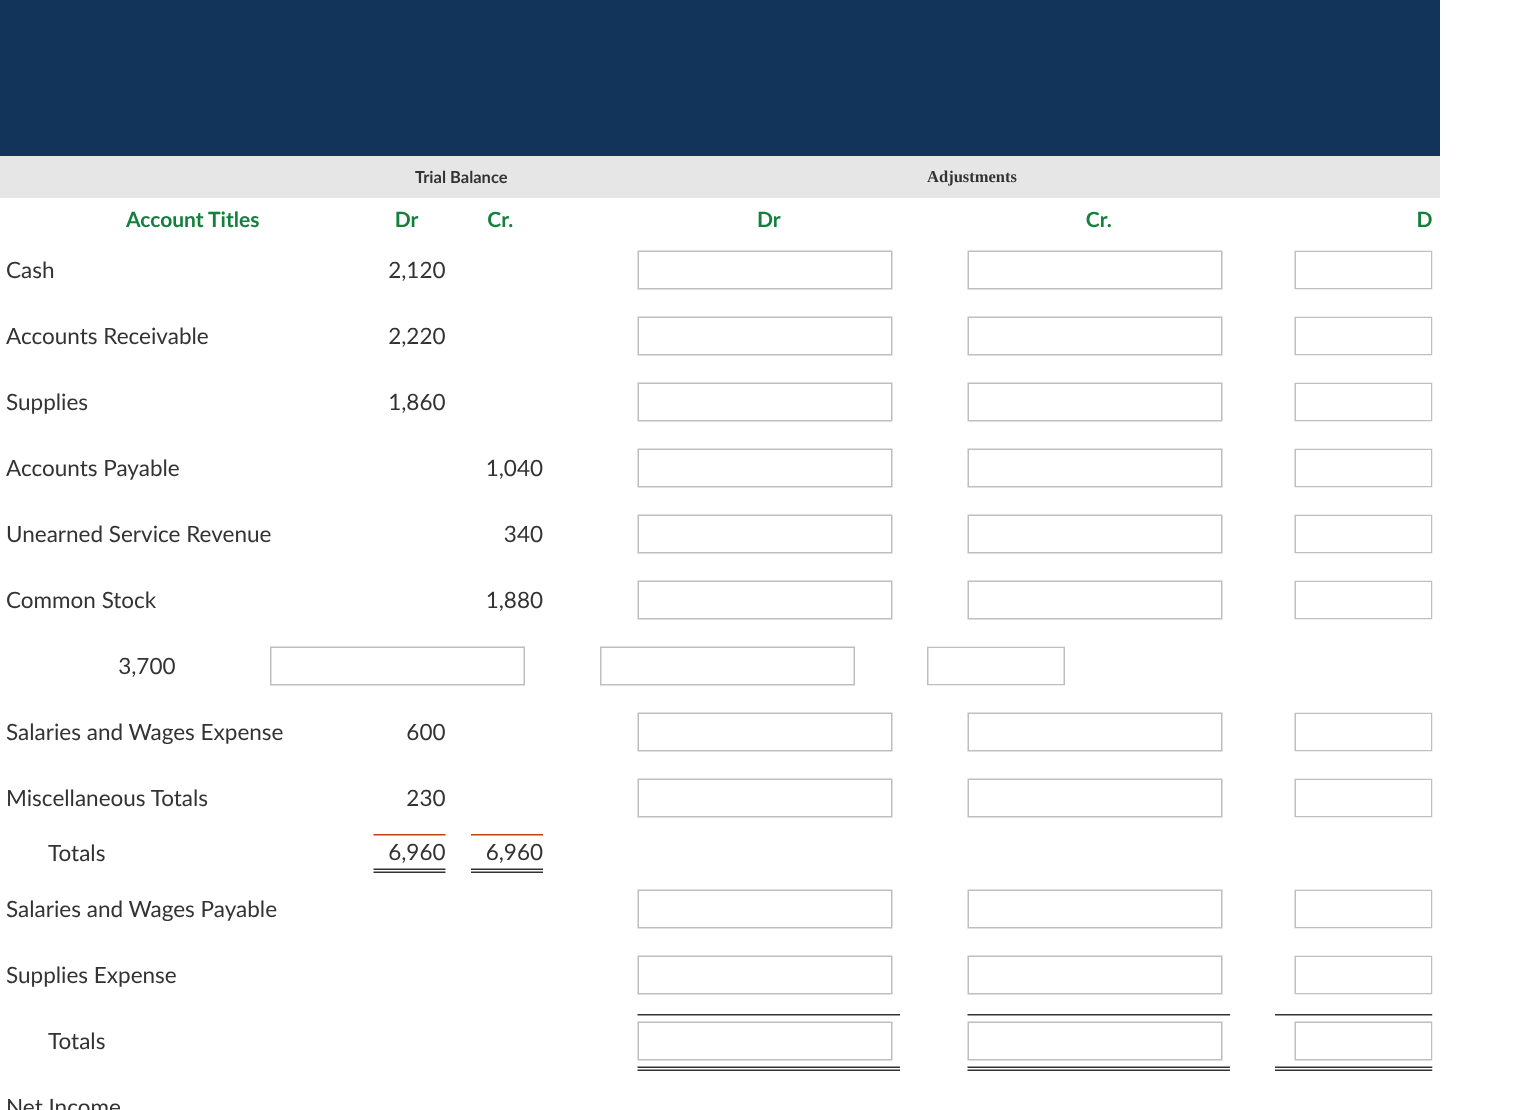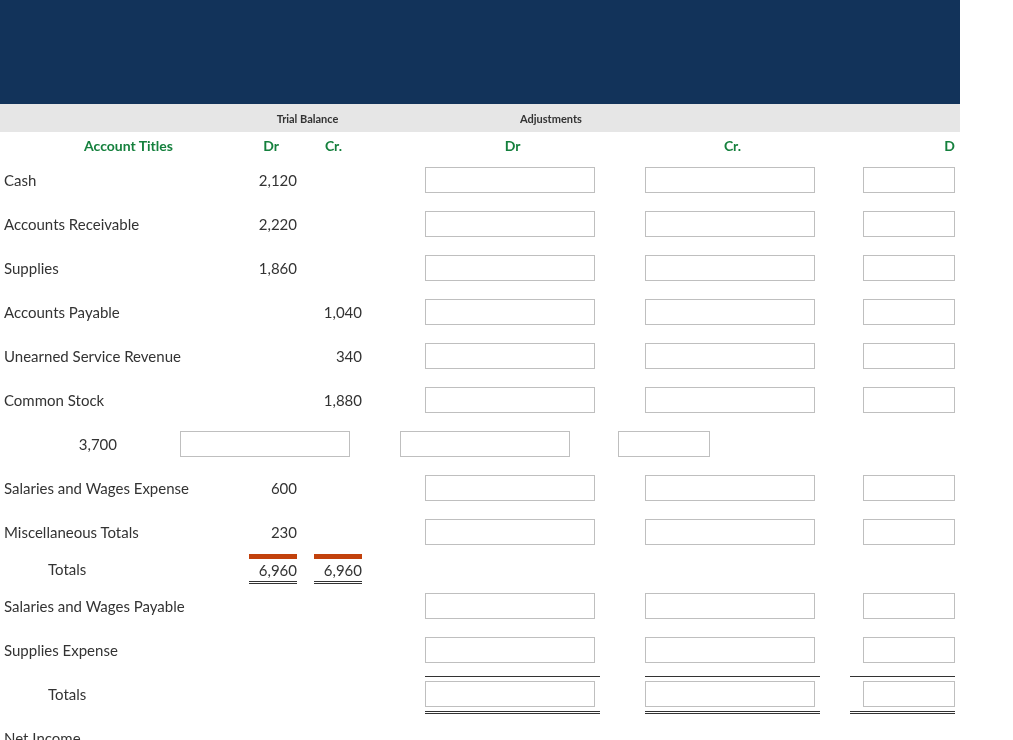--- a/index.html
+++ b/index.html
@@ -64,39 +64,39 @@
       color: #333;
     }
     .data-row.tight {
       height: 30px;
     }
     .data-row .col-titles {
       padding-left: 4px;
       text-align: left;
     }
     .data-row.indent .col-titles {
-      padding-left: 48px;
+      padding-left: 32px;
     }
     .num {
       text-align: right;
     }
     .cell-input {
       width: 170px;
       height: 26px;
       border: 1px solid #bfbfbf;
       background: #ffffff;
       display: inline-block;
       vertical-align: middle;
     }
     .col-extra .cell-input {
       width: 92px;
       margin-left: 12px;
     }
     .totals-tb-cell {
-      border-top: 5px solid #c2410c;
+      border-top: 1px solid #c2410c;
       border-bottom: 3px double #333;
       padding-top: 2px;
       padding-bottom: 2px;
       display: inline-block;
       min-width: 48px;
       text-align: right;
     }
     .adj-border-top {
       border-top: 1px solid #333;
       padding-top: 4px;
@@ -120,22 +120,24 @@
       display: inline-block;
     }
     .hdr-tb {
       position: absolute;
       left: 245px;
       width: 125px;
       text-align: center;
     }
     .hdr-adj {
       position: absolute;
-      left: 520px;
+      left: 548px;
       width: 200px;
+      text-align: center;
+      font-family: Liberation Serif, serif;
     }
   </style>
 </head>
 <body>
 
 <div class="page-wrap">
 
   <div class="header-bar"></div>
 
   <div class="section-header-row header-layout">

